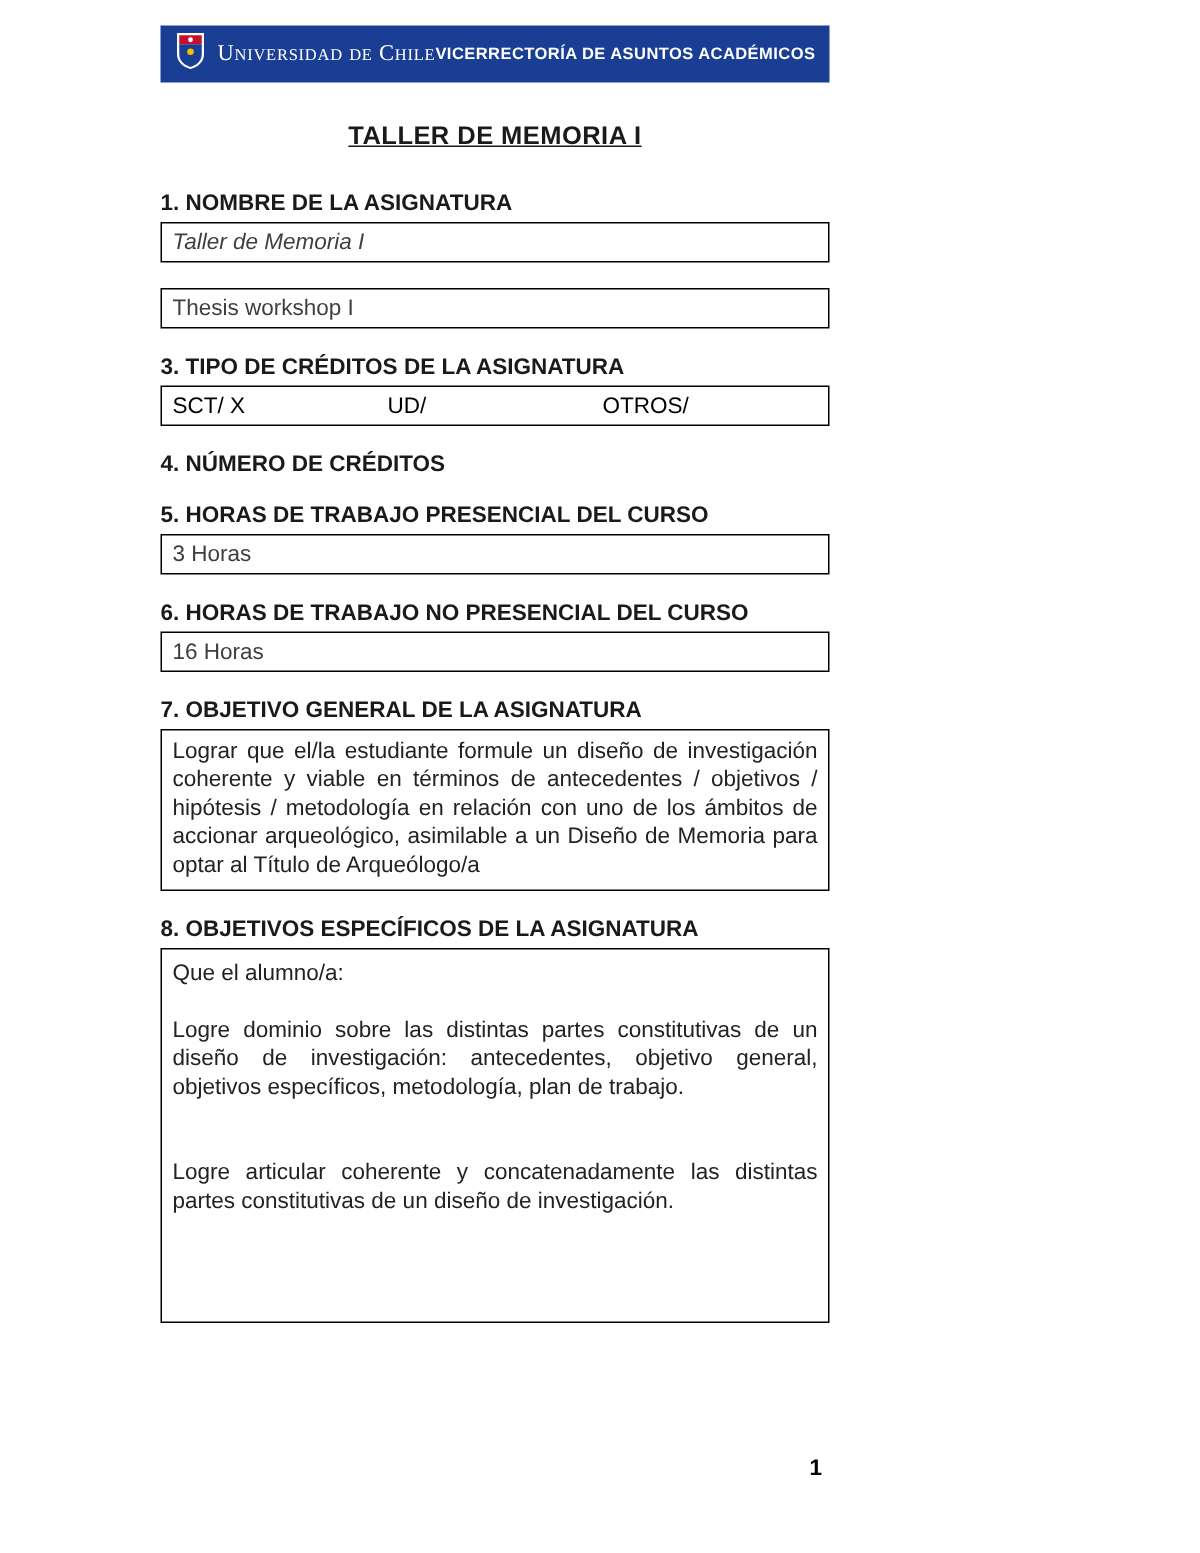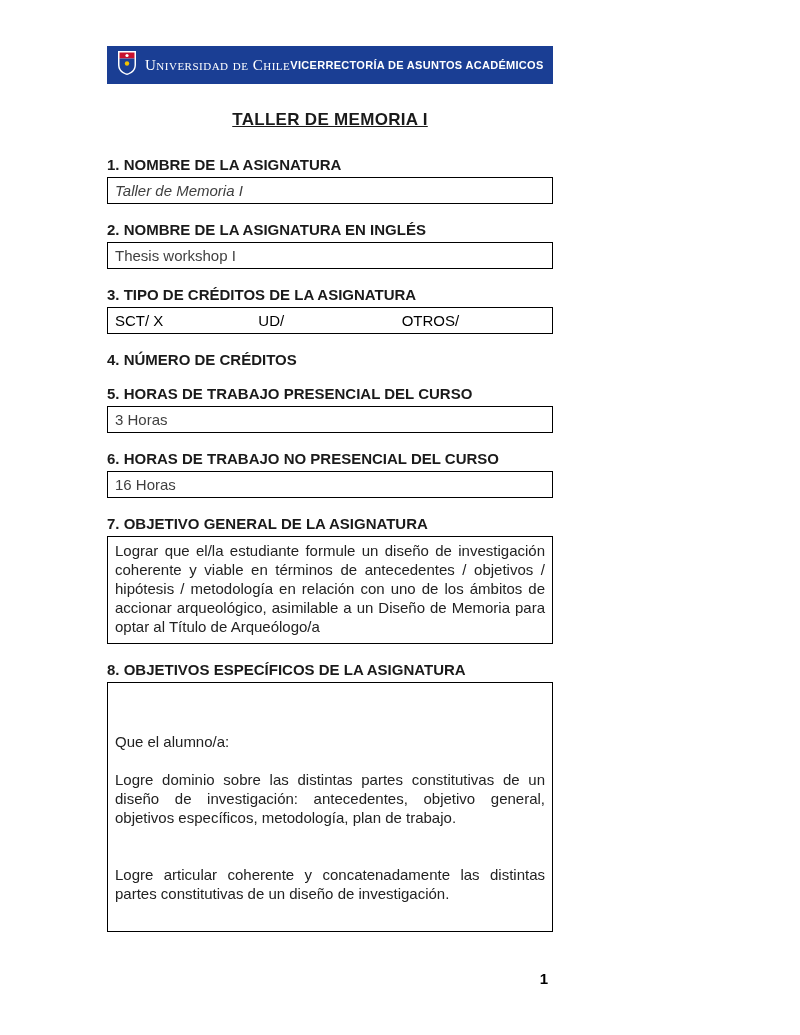--- a/index.html
+++ b/index.html
@@ -6,21 +6,21 @@
   * { box-sizing: border-box; margin: 0; padding: 0; }
   html, body { background: #ffffff; }
   body {
     width: 800px; height: 1035px;
     font-family: "Liberation Sans", sans-serif;
     color: #1a1a1a;
     position: relative;
   }
   .page {
     width: 660px; height: 1035px;
-    padding: 46px 107px 0 107px;
+    padding: 17px 107px 0 107px;
     position: relative;
   }
 
   
   .banner {
     background: var(--banner);
     height: 38px;
     display: flex;
     align-items: center;
     justify-content: space-between;
@@ -77,21 +77,21 @@
     display: flex;
     font-weight: normal;
     color: #000;
   }
   .credit-cell { flex: 1; }
 
   .box-par { text-align: justify; color: #222; }
   .big-box { min-height: 108px; padding: 4px 7px; }
   .tall-box { min-height: 250px; padding: 6px 7px; }
   .tall-box p { margin-bottom: 0; text-align: justify; color: #222; }
-  .tall-box .p1 { margin-bottom: 19px; text-align: left; margin-top: 43px; }
+  .tall-box .p1 { margin-bottom: 19px; text-align: left; }
   .tall-box .p2 { margin-bottom: 38px; }
 
   
   .page-number {
     position: absolute;
     right: 112px;
     bottom: 48px;
     font-size: 15px;
     font-weight: bold;
     color: #000;
@@ -121,21 +121,20 @@
   <div class="doc-title">TALLER DE MEMORIA I</div>
 
   <div class="section">
     <div class="sec-heading">1. NOMBRE DE LA ASIGNATURA</div>
     <div class="sec-box">
       <span class="val-gray italic">Taller de Memoria I</span>
     </div>
   </div>
 
   <div class="section">
-    <div class="sec-heading">2. NOMBRE DE LA ASIGNATURA EN INGLÉS</div>
     <div class="sec-box">
       <span class="val-gray">Thesis workshop I</span>
     </div>
   </div>
 
   <div class="section">
     <div class="sec-heading">3. TIPO DE CRÉDITOS DE LA ASIGNATURA</div>
     <div class="sec-box credit-row">
       <span class="credit-cell">SCT/ X</span>
       <span class="credit-cell">UD/</span>

